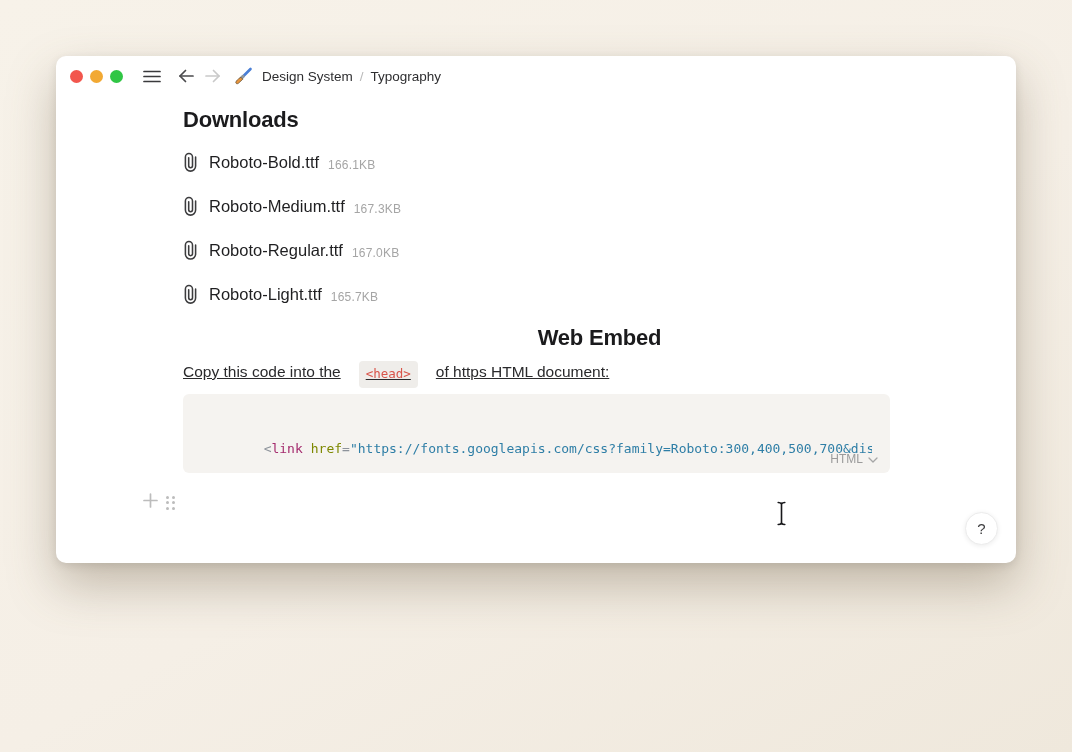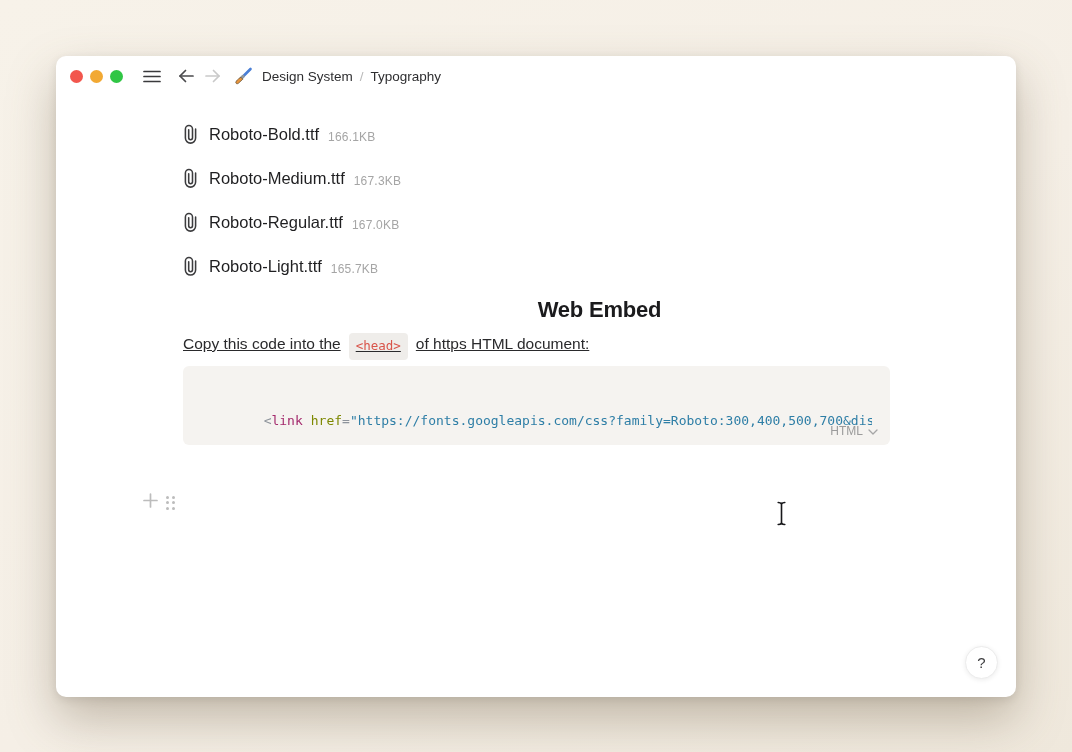--- a/index.html
+++ b/index.html
@@ -4,21 +4,21 @@
 <style>
   * { box-sizing: border-box; }
   html,body { margin:0; padding:0; }
   body {
     width:1072px; height:752px; position:relative; overflow:hidden;
     background: linear-gradient(150deg, #f7f2e9 0%, #f5efe6 55%, #efe8dc 100%);
     font-family:"Liberation Sans","DejaVu Sans",sans-serif;
     -webkit-font-smoothing:antialiased;
   }
   .window {
-    position:absolute; left:56px; top:56px; width:960px; height:641px;
+    position:absolute; left:56px; top:56px; width:960px; height:507px;
     background:#ffffff; border-radius:10px;
     box-shadow: 0 22px 48px rgba(112,98,74,.38), 0 3px 10px rgba(0,0,0,.10);
   }
   
   .toolbar { display:flex; align-items:center; height:40px; padding:0 17px 0 14px; }
   .lights { display:flex; align-items:center; gap:7px; }
   .light { width:13px; height:13px; border-radius:50%; }
   .light.red { background:#f2564d; }
   .light.yellow { background:#f2a933; }
   .light.green { background:#30c645; }
@@ -41,21 +41,21 @@
   .file-list { list-style:none; margin:14px 0 0 0; padding:0; }
   .file-item { display:flex; align-items:flex-end; height:24px; margin-bottom:20px; }
   .clip-icon { display:flex; margin-right:11px; }
   .file-name { font-size:16.5px; color:#1f1f21; }
   .file-size { font-size:12px; color:#a5a5a5; margin-left:9px; letter-spacing:0.2px; padding-top:2px; }
   .web-embed-heading { margin-top:13px;text-align:center; }
   .instruction { margin:9px 0 0 0; font-size:15.5px; line-height:22px; color:#2a2a2c; display:flex; align-items:flex-start; white-space:nowrap;text-decoration:underline; }
   .inline-code {
     font-family:"DejaVu Sans Mono","Liberation Mono",monospace;
     font-size:12.5px; color:#d9544a; background:#efedea;
-    border-radius:4px; padding:2px 7px 3px; margin:0 8px;
+    border-radius:4px; padding:2px 7px 3px; margin:0 18px;
   }
   .code-block {
     position:relative; margin-top:6px; width:707px; height:79px;
     background:#f5f3f0; border-radius:6px; padding:31px 18px 0; overflow:hidden;
   }
   .code-line {
     font-family:"DejaVu Sans Mono","Liberation Mono",monospace;
     font-size:13px; line-height:16px; white-space:pre; overflow:hidden;
   }
   .tok-punct { color:#8d939b; }
@@ -124,20 +124,21 @@
       </svg>
     </span>
     <div class="crumbs">
       <span>Design System</span>
       <span class="crumb-sep">/</span>
       <span>Typography</span>
     </div>
   </div>
 
   <div class="doc">
+    <h1 class="section-heading">Downloads</h1>
 
     <ul class="file-list">
       <li class="file-item">
         <span class="clip-icon">
             <svg width="15" height="21" viewBox="0 0 15 21">
               <path d="M12.6 6 v9 a5.1 5.1 0 0 1 -10.2 0 V6 a3.55 3.55 0 0 1 7.1 0 v8.8 a1.9 1.9 0 0 1 -3.8 0 V6.8" fill="none" stroke="#3c3c3e" stroke-width="1.55" stroke-linecap="round"></path>
             </svg>
           </span>
         <span class="file-name">Roboto-Bold.ttf</span>
         <span class="file-size">166.1KB</span>

